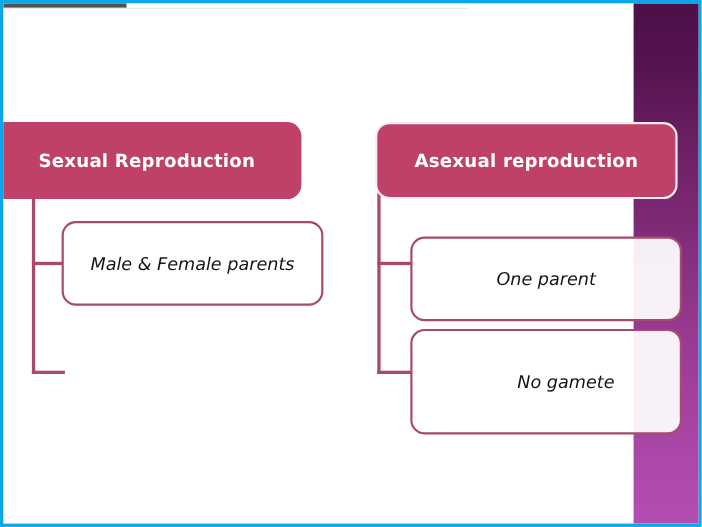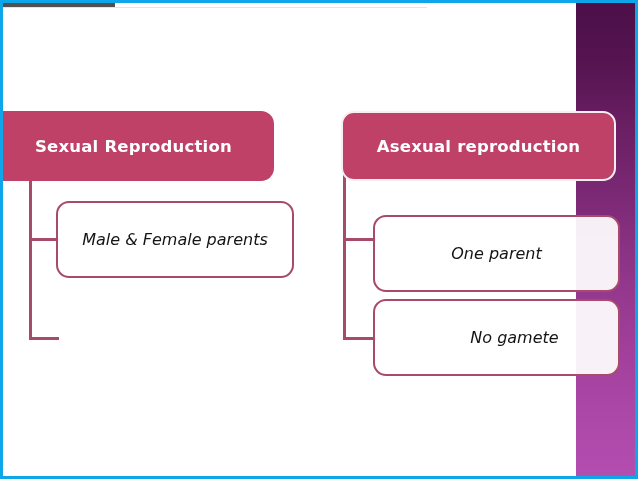--- a/index.html
+++ b/index.html
@@ -124,21 +124,21 @@
   }
   .leaf-box .label {
     color: #141414;
     font-size: 16px;
     white-space: nowrap;
   }
 
   #leaf-male-female { left: 53px; top: 198px; width: 238px; height: 77px; }
   #leaf-gametes     { left: 53px; top: 296px; width: 238px; height: 77px; }
   #leaf-one-parent  { left: 370px; top: 212px; width: 247px; height: 77px; }
-  #leaf-no-gamete   { left: 370px; top: 296px; width: 247px; height: 77px; padding-left: 36px; }
+  #leaf-no-gamete   { left: 370px; top: 296px; width: 247px; height: 96px; padding-left: 36px; }
 </style>
 </head>
 <body>
 
 <div id="slide">
 
   <div class="side-band"></div>
   <div class="top-artifact"></div>
   <div class="top-hairline"></div>
 

